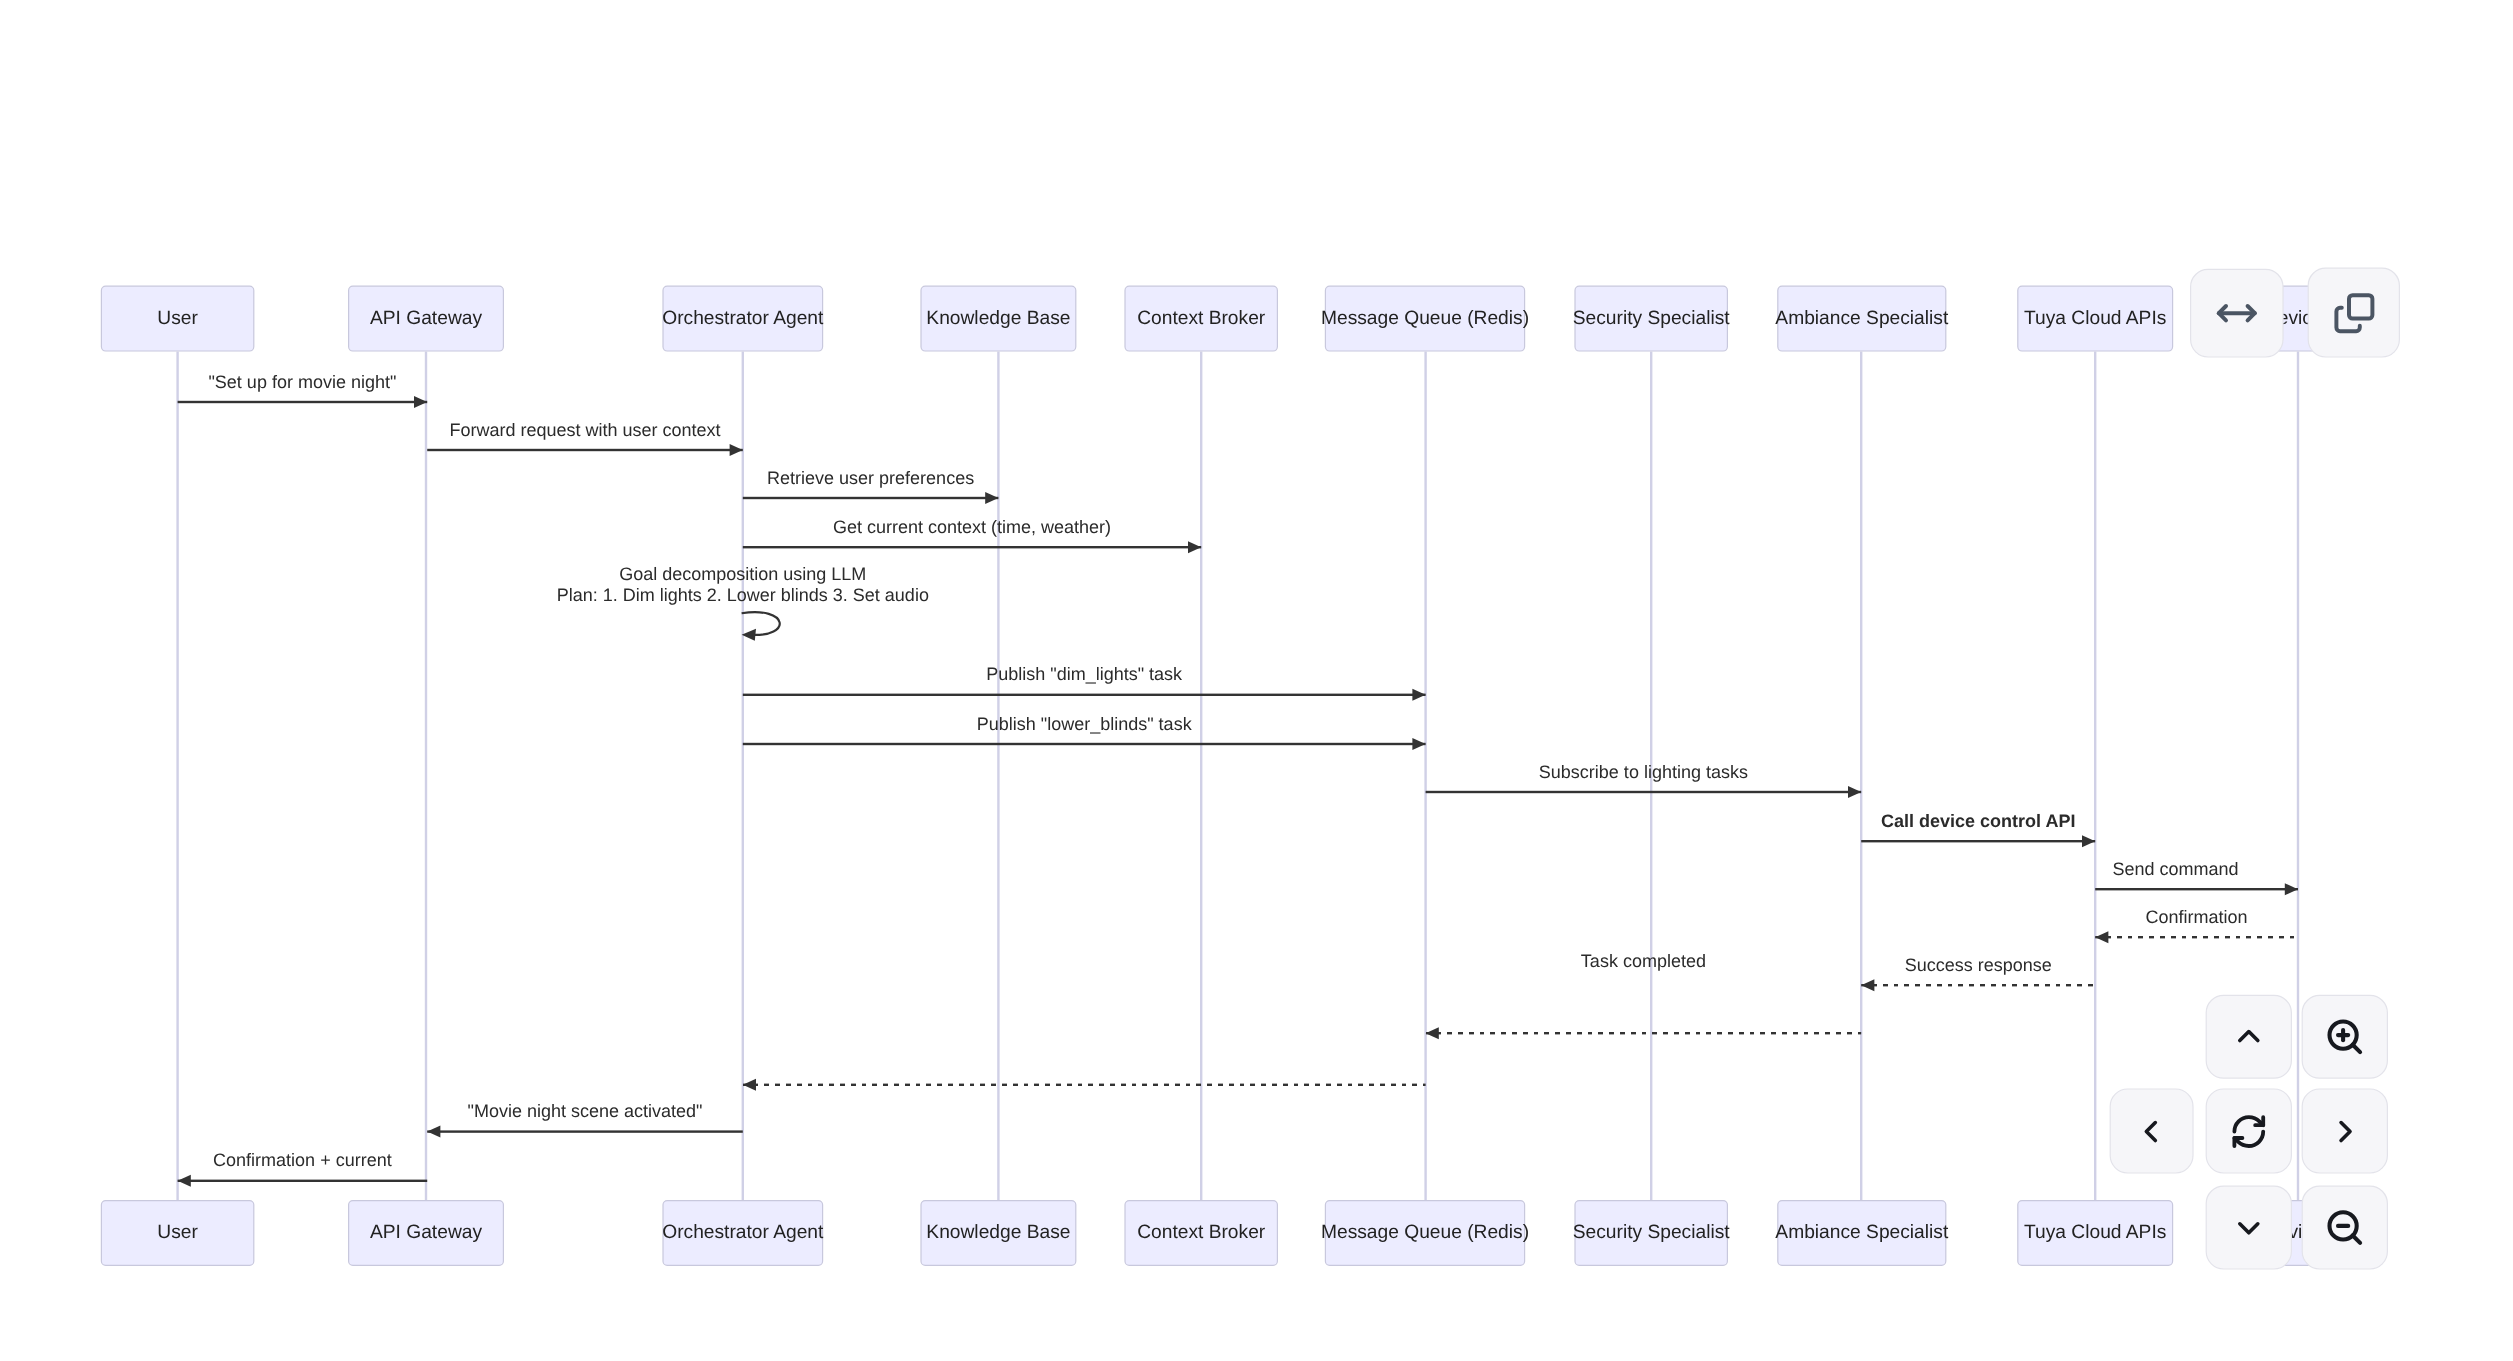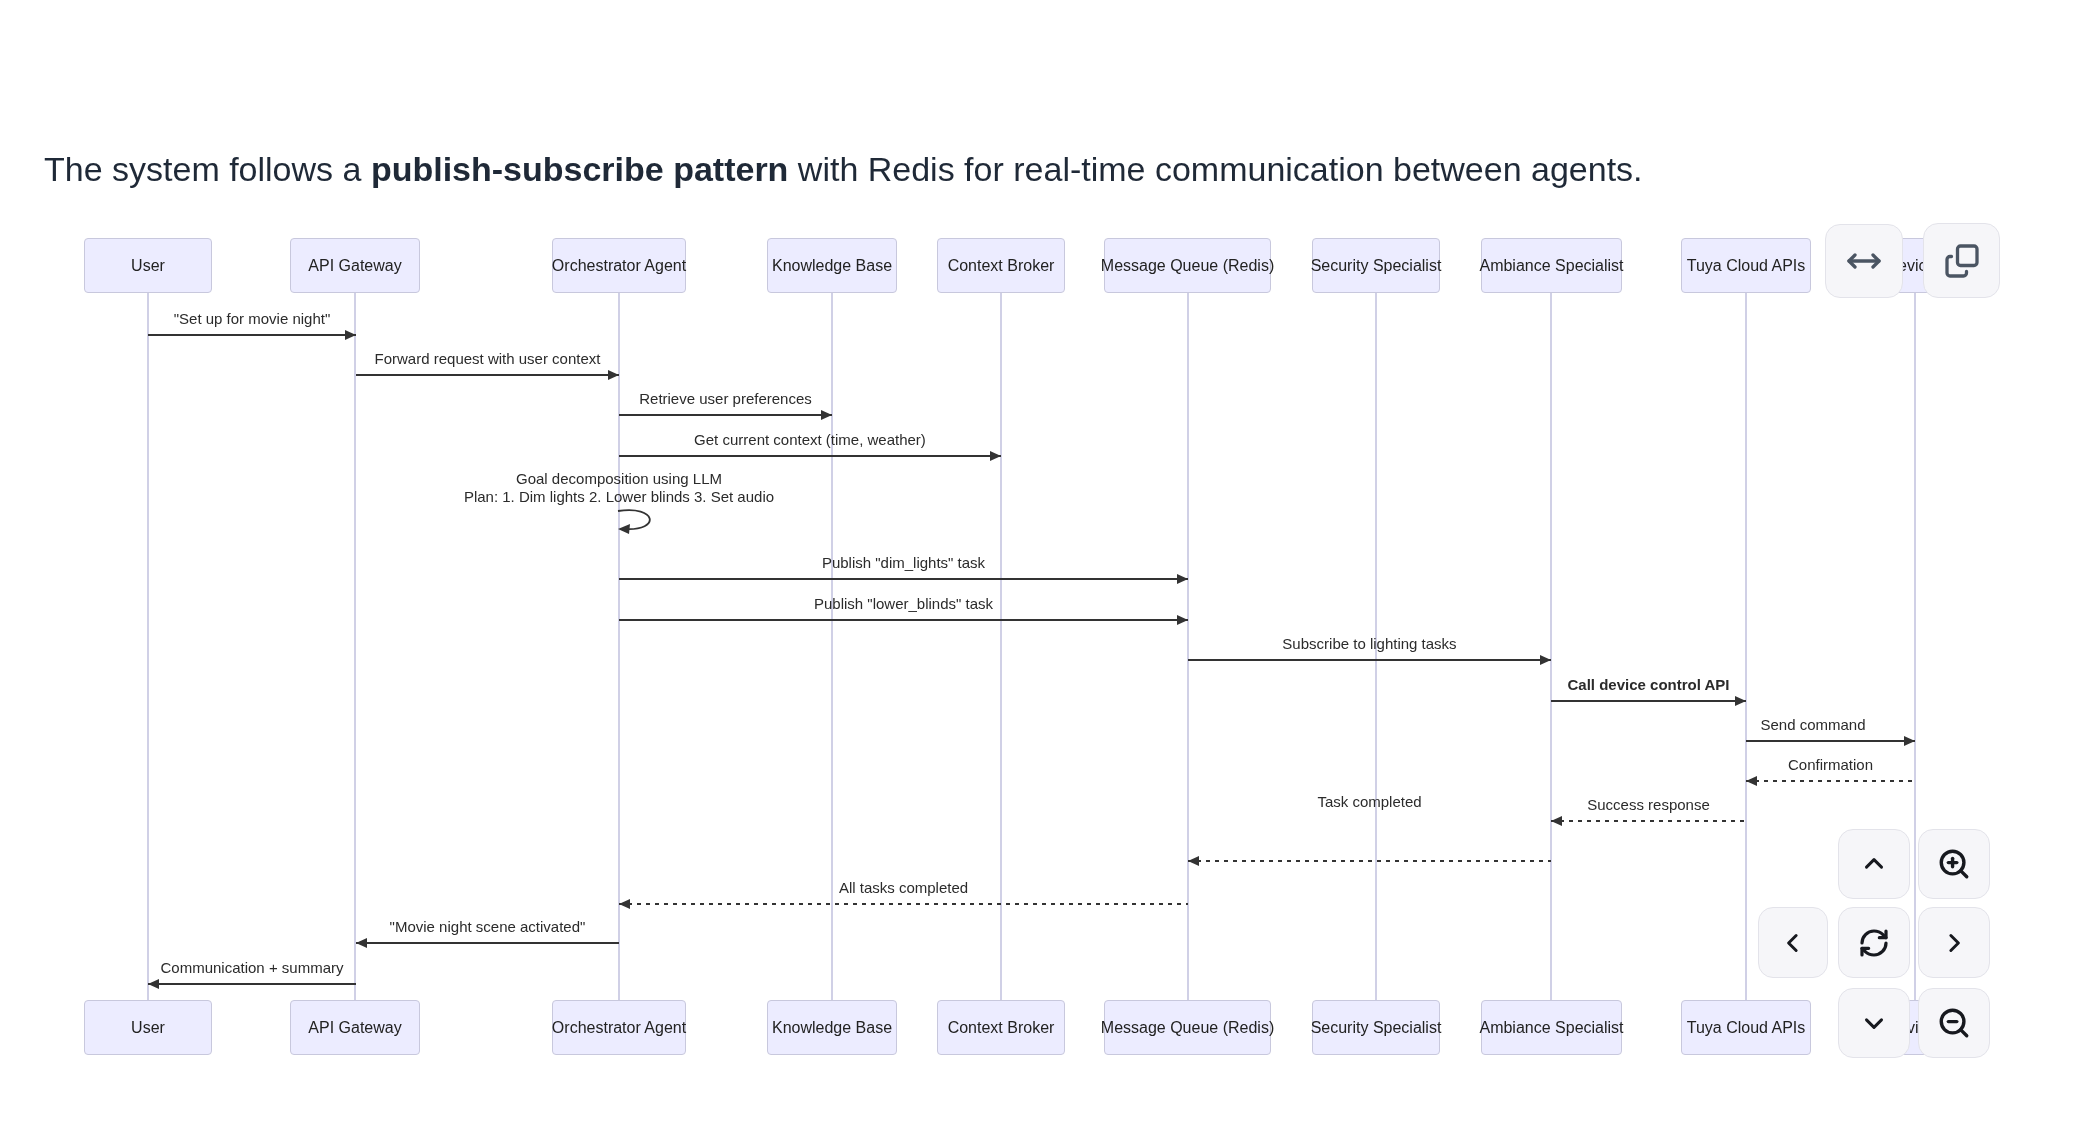--- a/index.html
+++ b/index.html
@@ -20,21 +20,20 @@
   .loop-svg{position:absolute;left:615px;top:506px;}
   .btn{position:absolute;background:#f6f6f9;border:1px solid #e3e3ea;border-radius:15px;display:flex;align-items:center;justify-content:center;box-sizing:border-box;cursor:pointer;padding:0;}
   .btn svg{stroke:#17191f;fill:none;stroke-width:2.4;stroke-linecap:round;stroke-linejoin:round;}
   .btn.gray svg{stroke:#4b5563;stroke-width:2.2;}
 </style>
 </head>
 <body>
 
 <div class="canvas">
 
-  <p class="page-subtitle"><span>The system follows a </span><b>publish-subscribe pattern</b><span> with Redis for real-time communication between agents.</span></p>
 
   <div class="lifeline" style="left:147px;top:293px;height:707px;"></div>
   <div class="lifeline" style="left:354px;top:293px;height:707px;"></div>
   <div class="lifeline" style="left:618px;top:293px;height:707px;"></div>
   <div class="lifeline" style="left:831px;top:293px;height:707px;"></div>
   <div class="lifeline" style="left:1000px;top:293px;height:707px;"></div>
   <div class="lifeline" style="left:1187px;top:293px;height:707px;"></div>
   <div class="lifeline" style="left:1375px;top:293px;height:707px;"></div>
   <div class="lifeline" style="left:1550px;top:293px;height:707px;"></div>
   <div class="lifeline" style="left:1745px;top:293px;height:707px;"></div>
@@ -110,29 +109,28 @@
   <div class="head-l" style="left:1746px;top:776px;"></div>
 
   <div class="mlabel" style="left:1551px;width:195px;top:795px;">Success response</div>
   <div class="mline dashed" style="left:1551px;width:195px;top:820px;"></div>
   <div class="head-l" style="left:1551px;top:816px;"></div>
 
   <div class="mlabel" style="left:1188px;width:363px;top:792px;">Task completed</div>
   <div class="mline dashed" style="left:1188px;width:363px;top:860px;"></div>
   <div class="head-l" style="left:1188px;top:856px;"></div>
 
-  <div class="mlabel" style="left:619px;width:569px;top:878px;">All tasks completed</div>
   <div class="mline dashed" style="left:619px;width:569px;top:903px;"></div>
   <div class="head-l" style="left:619px;top:899px;"></div>
 
   <div class="mlabel" style="left:356px;width:263px;top:917px;">"Movie night scene activated"</div>
   <div class="mline solid" style="left:356px;width:263px;top:942px;"></div>
   <div class="head-l" style="left:356px;top:938px;"></div>
 
-  <div class="mlabel" style="left:148px;width:208px;top:958px;">Communication + summary</div>
+  <div class="mlabel" style="left:148px;width:208px;top:958px;">Confirmation + current</div>
   <div class="mline solid" style="left:148px;width:208px;top:983px;"></div>
   <div class="head-l" style="left:148px;top:979px;"></div>
 
   <button class="btn gray" style="left:1825px;top:224px;width:78px;height:74px;">
     <svg width="36" height="36" viewBox="0 0 24 24">
         <polyline points="18 8 22 12 18 16"></polyline>
         <polyline points="6 8 2 12 6 16"></polyline>
         <line x1="2" y1="12" x2="22" y2="12"></line>
       </svg>
   </button>

